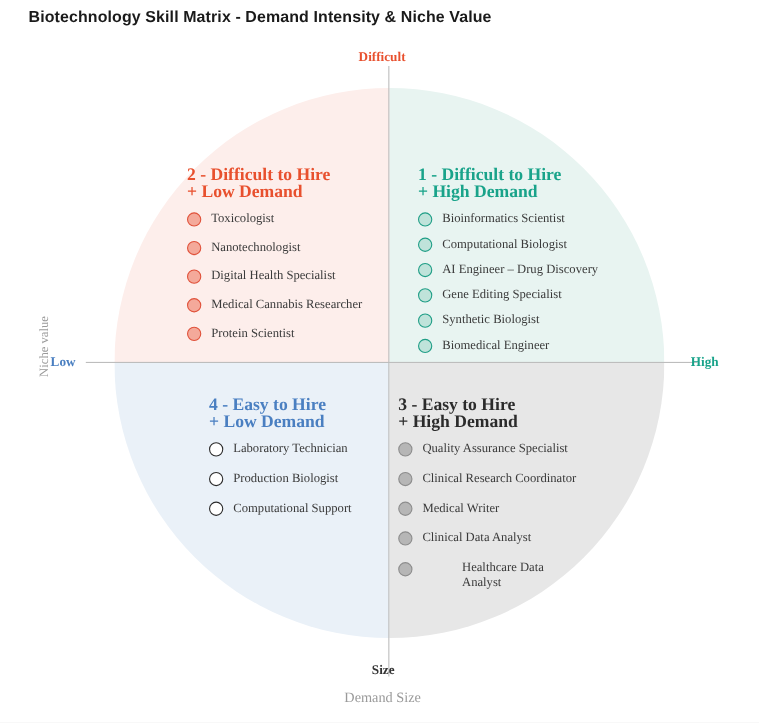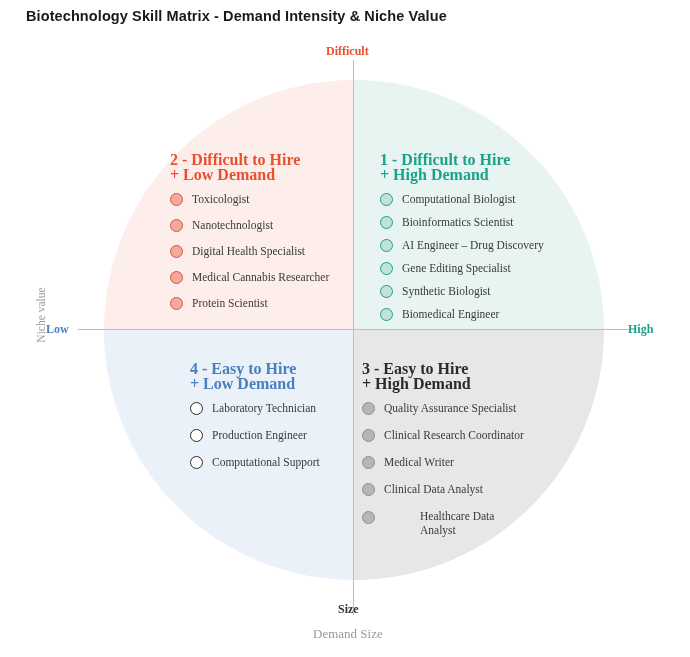--- a/index.html
+++ b/index.html
@@ -207,25 +207,25 @@
       <span class="dot"></span>
       <span class="item-label">Protein Scientist</span>
     </div>
   </div>
 
   <div class="qblock" id="q1">
     <div class="qhead">1 - Difficult to Hire
 + High Demand</div>
     <div class="item">
       <span class="dot"></span>
+      <span class="item-label">Bioinformatics Scientist</span>
+    </div>
+    <div class="item">
+      <span class="dot"></span>
       <span class="item-label">Computational Biologist</span>
-    </div>
-    <div class="item">
-      <span class="dot"></span>
-      <span class="item-label">Bioinformatics Scientist</span>
     </div>
     <div class="item">
       <span class="dot"></span>
       <span class="item-label">AI Engineer – Drug Discovery</span>
     </div>
     <div class="item">
       <span class="dot"></span>
       <span class="item-label">Gene Editing Specialist</span>
     </div>
     <div class="item">
@@ -240,21 +240,21 @@
 
   <div class="qblock" id="q4">
     <div class="qhead">4 - Easy to Hire
 + Low Demand</div>
     <div class="item">
       <span class="dot"></span>
       <span class="item-label">Laboratory Technician</span>
     </div>
     <div class="item">
       <span class="dot"></span>
-      <span class="item-label">Production Engineer</span>
+      <span class="item-label">Production Biologist</span>
     </div>
     <div class="item">
       <span class="dot"></span>
       <span class="item-label">Computational Support</span>
     </div>
   </div>
 
   <div class="qblock" id="q3">
     <div class="qhead">3 - Easy to Hire
 + High Demand</div>

